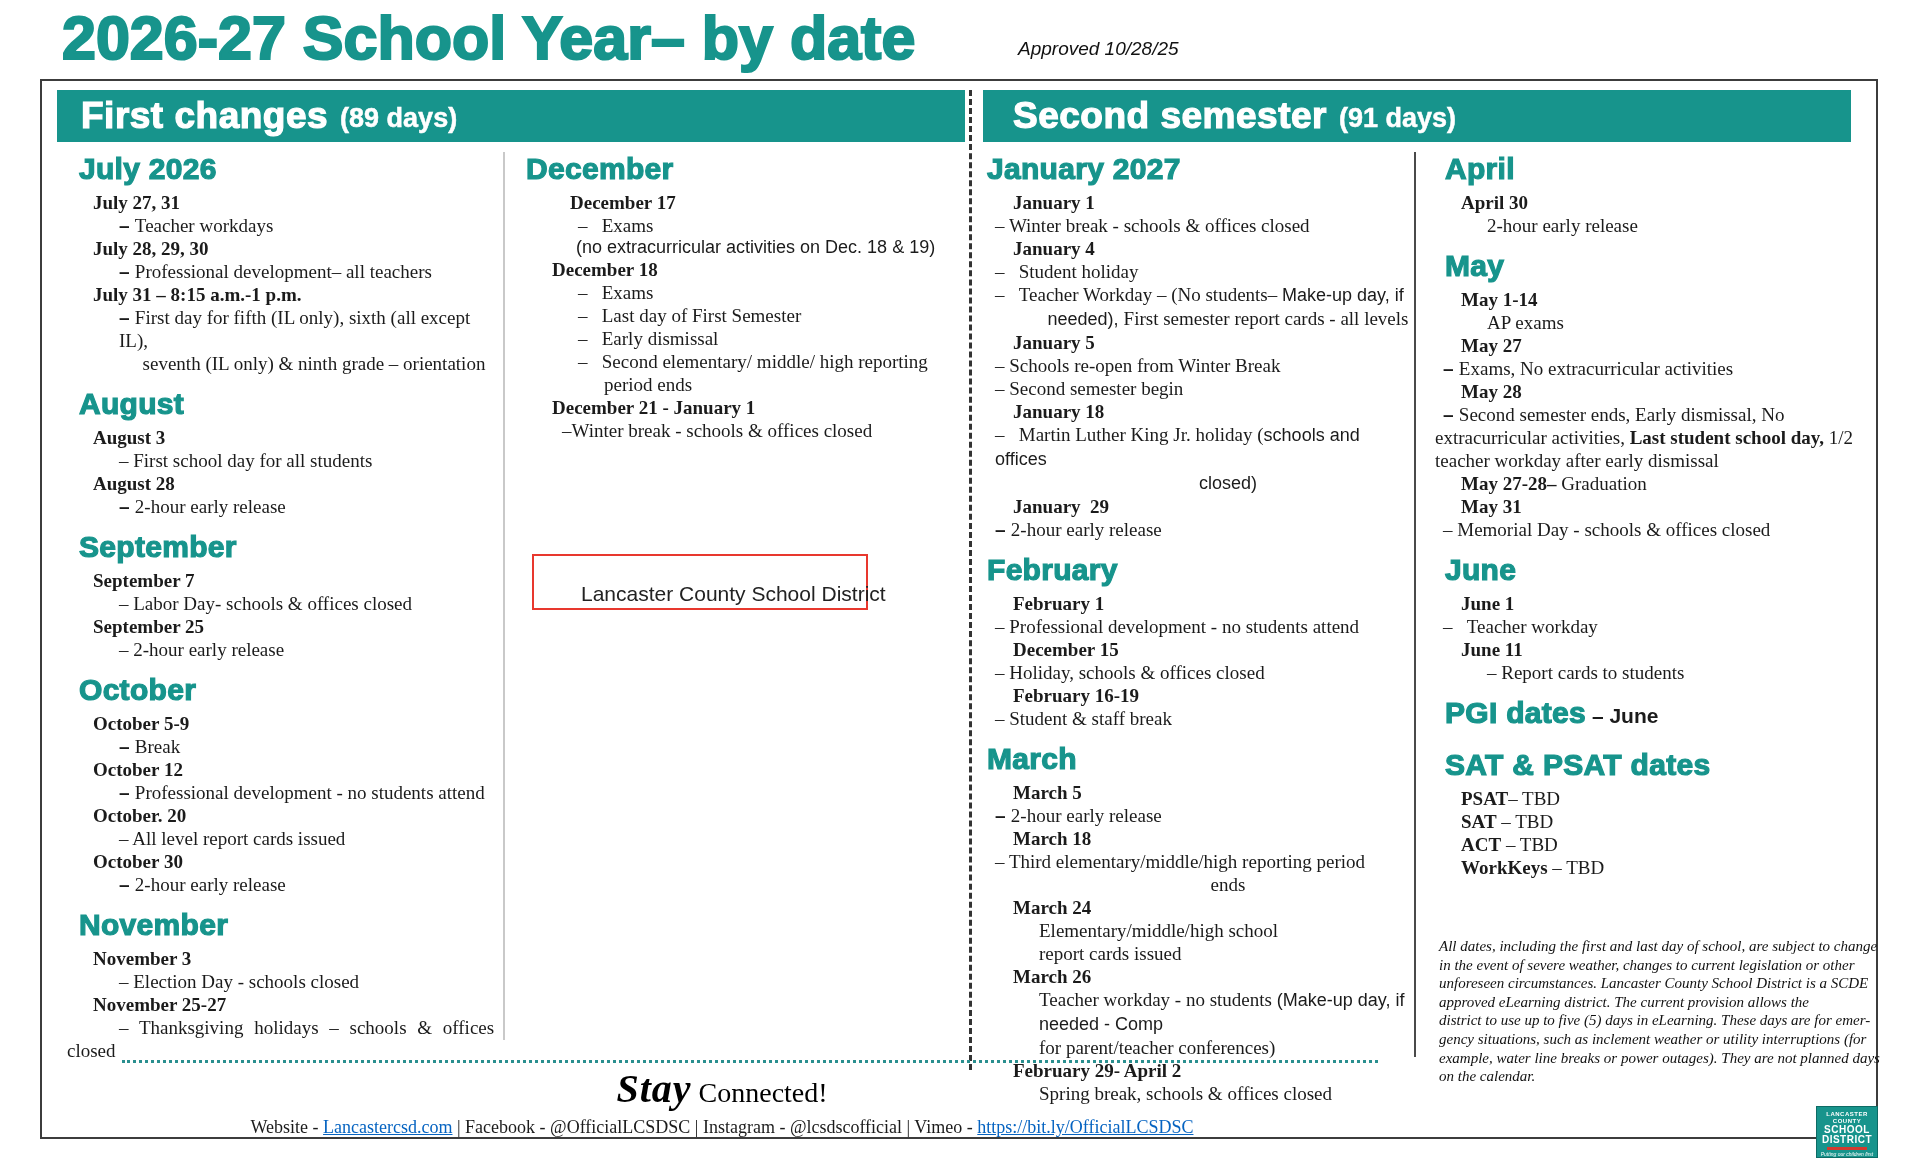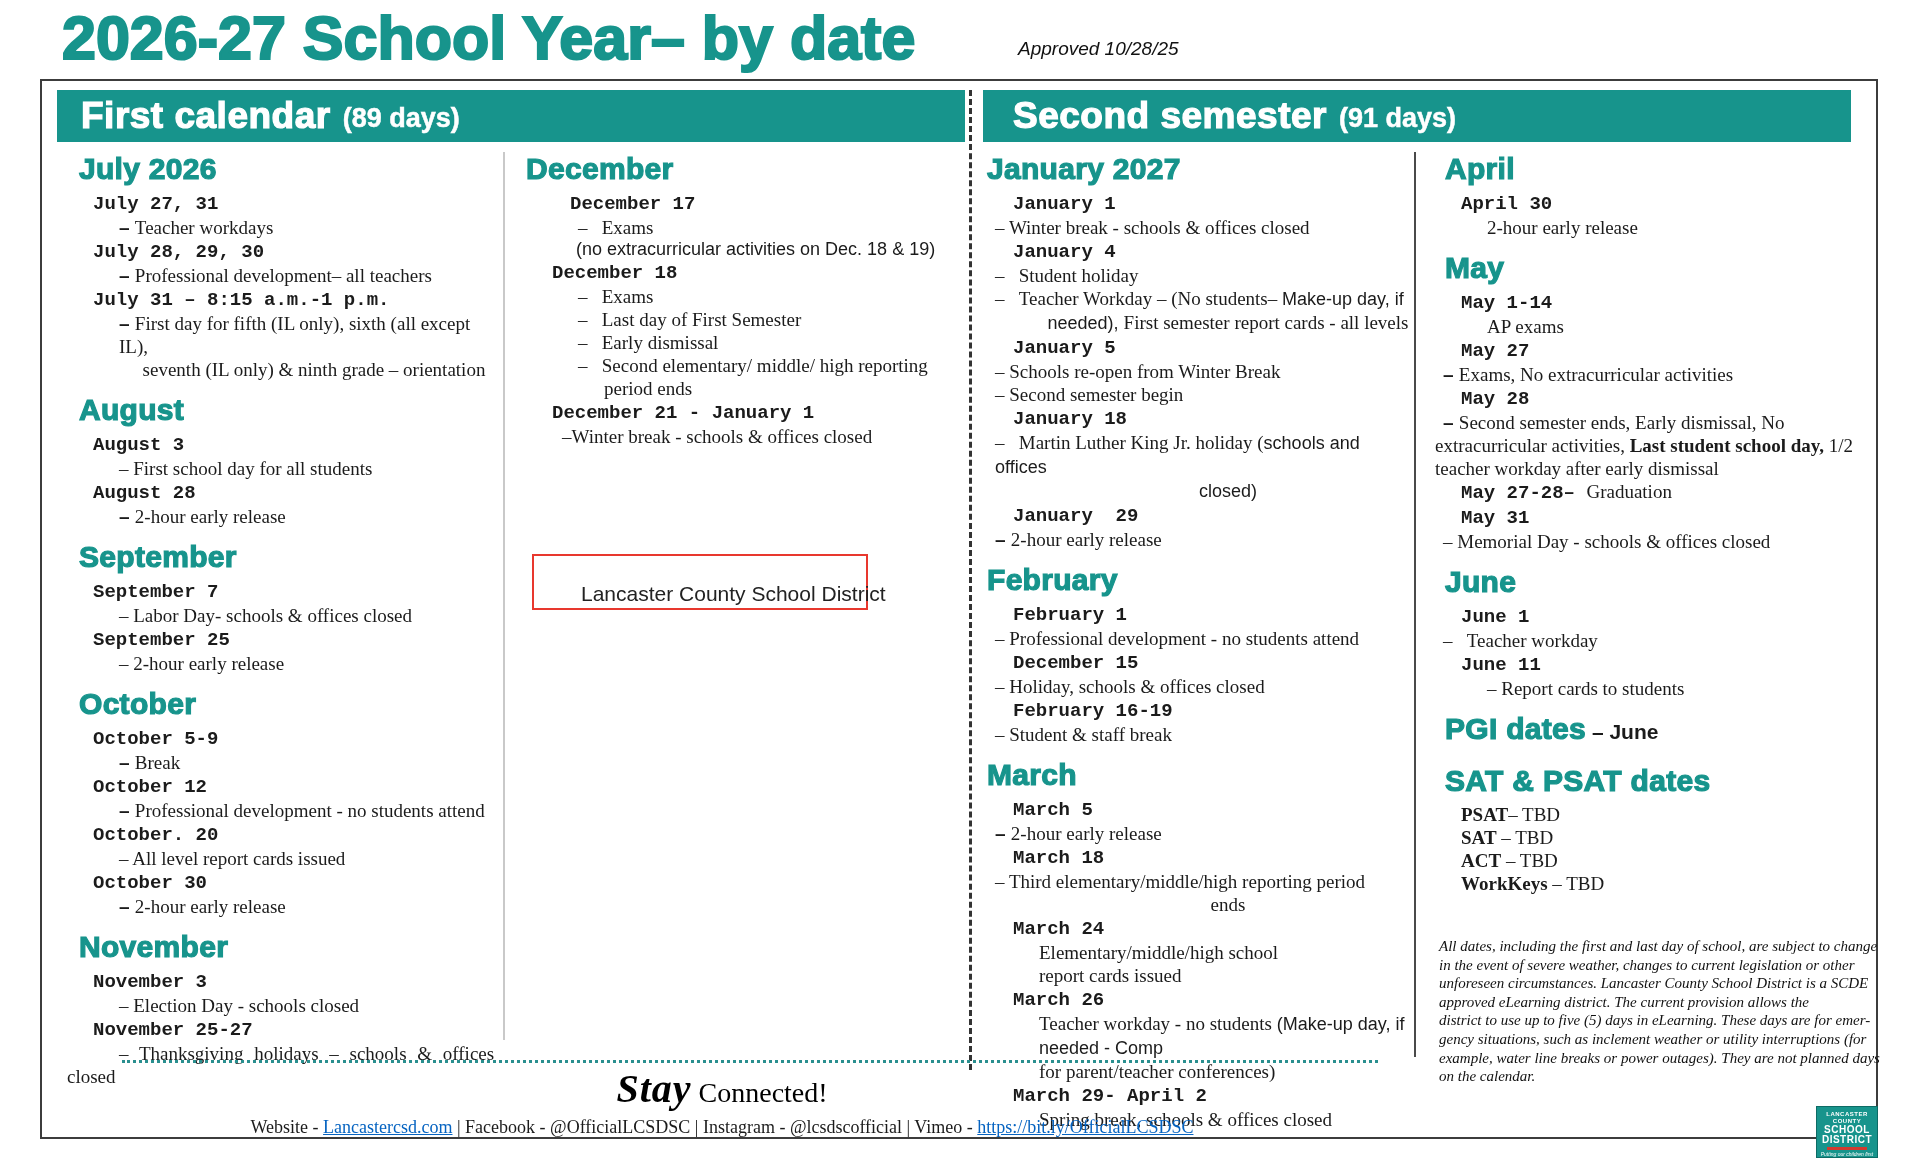--- a/index.html
+++ b/index.html
@@ -21,21 +21,21 @@
   .c0{left:25px;width:436px;}
   .c1{left:484px;width:430px;}
   .c2{left:945px;width:424px;}
   .c3{left:1393px;width:458px;}
   .mh{font:bold 30px/34px "Liberation Sans",sans-serif;color:#17948c;-webkit-text-stroke:1.2px #17948c;
       margin:12px 0 5px 0;letter-spacing:.3px;}
   .month:first-child .mh{margin-top:0;}
   .mh.gap{margin-top:18px;}
   .mh-suffix{font:bold 21px "Liberation Sans",sans-serif;color:#1b1b1b;-webkit-text-stroke:0px transparent;letter-spacing:0;}
   .line{font-size:19px;line-height:23px;color:#1b1b1b;}
-  .sg-d{font-family:Liberation Mono, monospace;font-weight:bold;}
+  .sg-d{font-family:Liberation Serif, serif;font-weight:bold;}
   .sg-bd{font-family:"Liberation Sans",sans-serif;font-weight:bold;}
   .sg-r{font-family:"Liberation Serif",serif;}
   .sg-rb{font-family:"Liberation Serif",serif;font-weight:bold;}
   .sg-sm{font-family:Liberation Sans, sans-serif;font-size:18px;}
   .ln-date{margin-left:26px;}
   .ln-date2{margin-left:44px;}
   .ln-desc{margin-left:52px;}
   .ln-desc3{margin-left:36px;}
   .ln-cont{margin-left:58px;text-align:center;}
   .ln-cont2{margin-left:78px;}
@@ -65,21 +65,21 @@
 </style>
 </head>
 <body>
 
 <div class="page">
   <div class="page-title">2026-27 School Year– by date</div>
   <div class="approved">Approved 10/28/25</div>
 
   <div class="main-box">
     <div class="sem-bar sem1">
-      <span class="sem-name">First calendar</span>
+      <span class="sem-name">First changes</span>
       <span class="sem-days">(89 days)</span>
     </div>
     <div class="sem-bar sem2">
       <span class="sem-name">Second semester</span>
       <span class="sem-days">(91 days)</span>
     </div>
 
     <div class="dash-divider"></div>
     <div class="col-divider1"></div>
     <div class="col-divider2"></div>
@@ -178,21 +178,21 @@
           <div class="line ln-flush2"><span class="sg-bd">– </span><span class="sg-r">2-hour early release</span></div>
           <div class="line ln-date"><span class="sg-d">March 18</span></div>
           <div class="line ln-flush2"><span class="sg-r">– Third elementary/middle/high reporting period</span></div>
           <div class="line ln-cont"><span class="sg-r">ends</span></div>
           <div class="line ln-date"><span class="sg-d">March 24</span></div>
           <div class="line ln-desc"><span class="sg-r">Elementary/middle/high school</span></div>
           <div class="line ln-desc"><span class="sg-r">report cards issued</span></div>
           <div class="line ln-date"><span class="sg-d">March 26</span></div>
           <div class="line ln-desc"><span class="sg-r">Teacher workday - no students </span><span class="sg-sm">(Make-up day, if needed  - Comp</span></div>
           <div class="line ln-desc"><span class="sg-r">for parent/teacher conferences)</span></div>
-          <div class="line ln-date"><span class="sg-d">March 29- April 2</span></div>
+          <div class="line ln-date"><span class="sg-d">February 29- April 2</span></div>
           <div class="line ln-desc"><span class="sg-r">Spring break, schools &amp; offices closed</span></div>
         </section>
       </div>
     <div class="cal-col c3">
         <section class="month">
           <h2 class="mh"><span>April</span></h2>
           <div class="line ln-date"><span class="sg-d">April 30</span></div>
           <div class="line ln-desc"><span class="sg-r">2-hour early release</span></div>
         </section>
         <section class="month">

